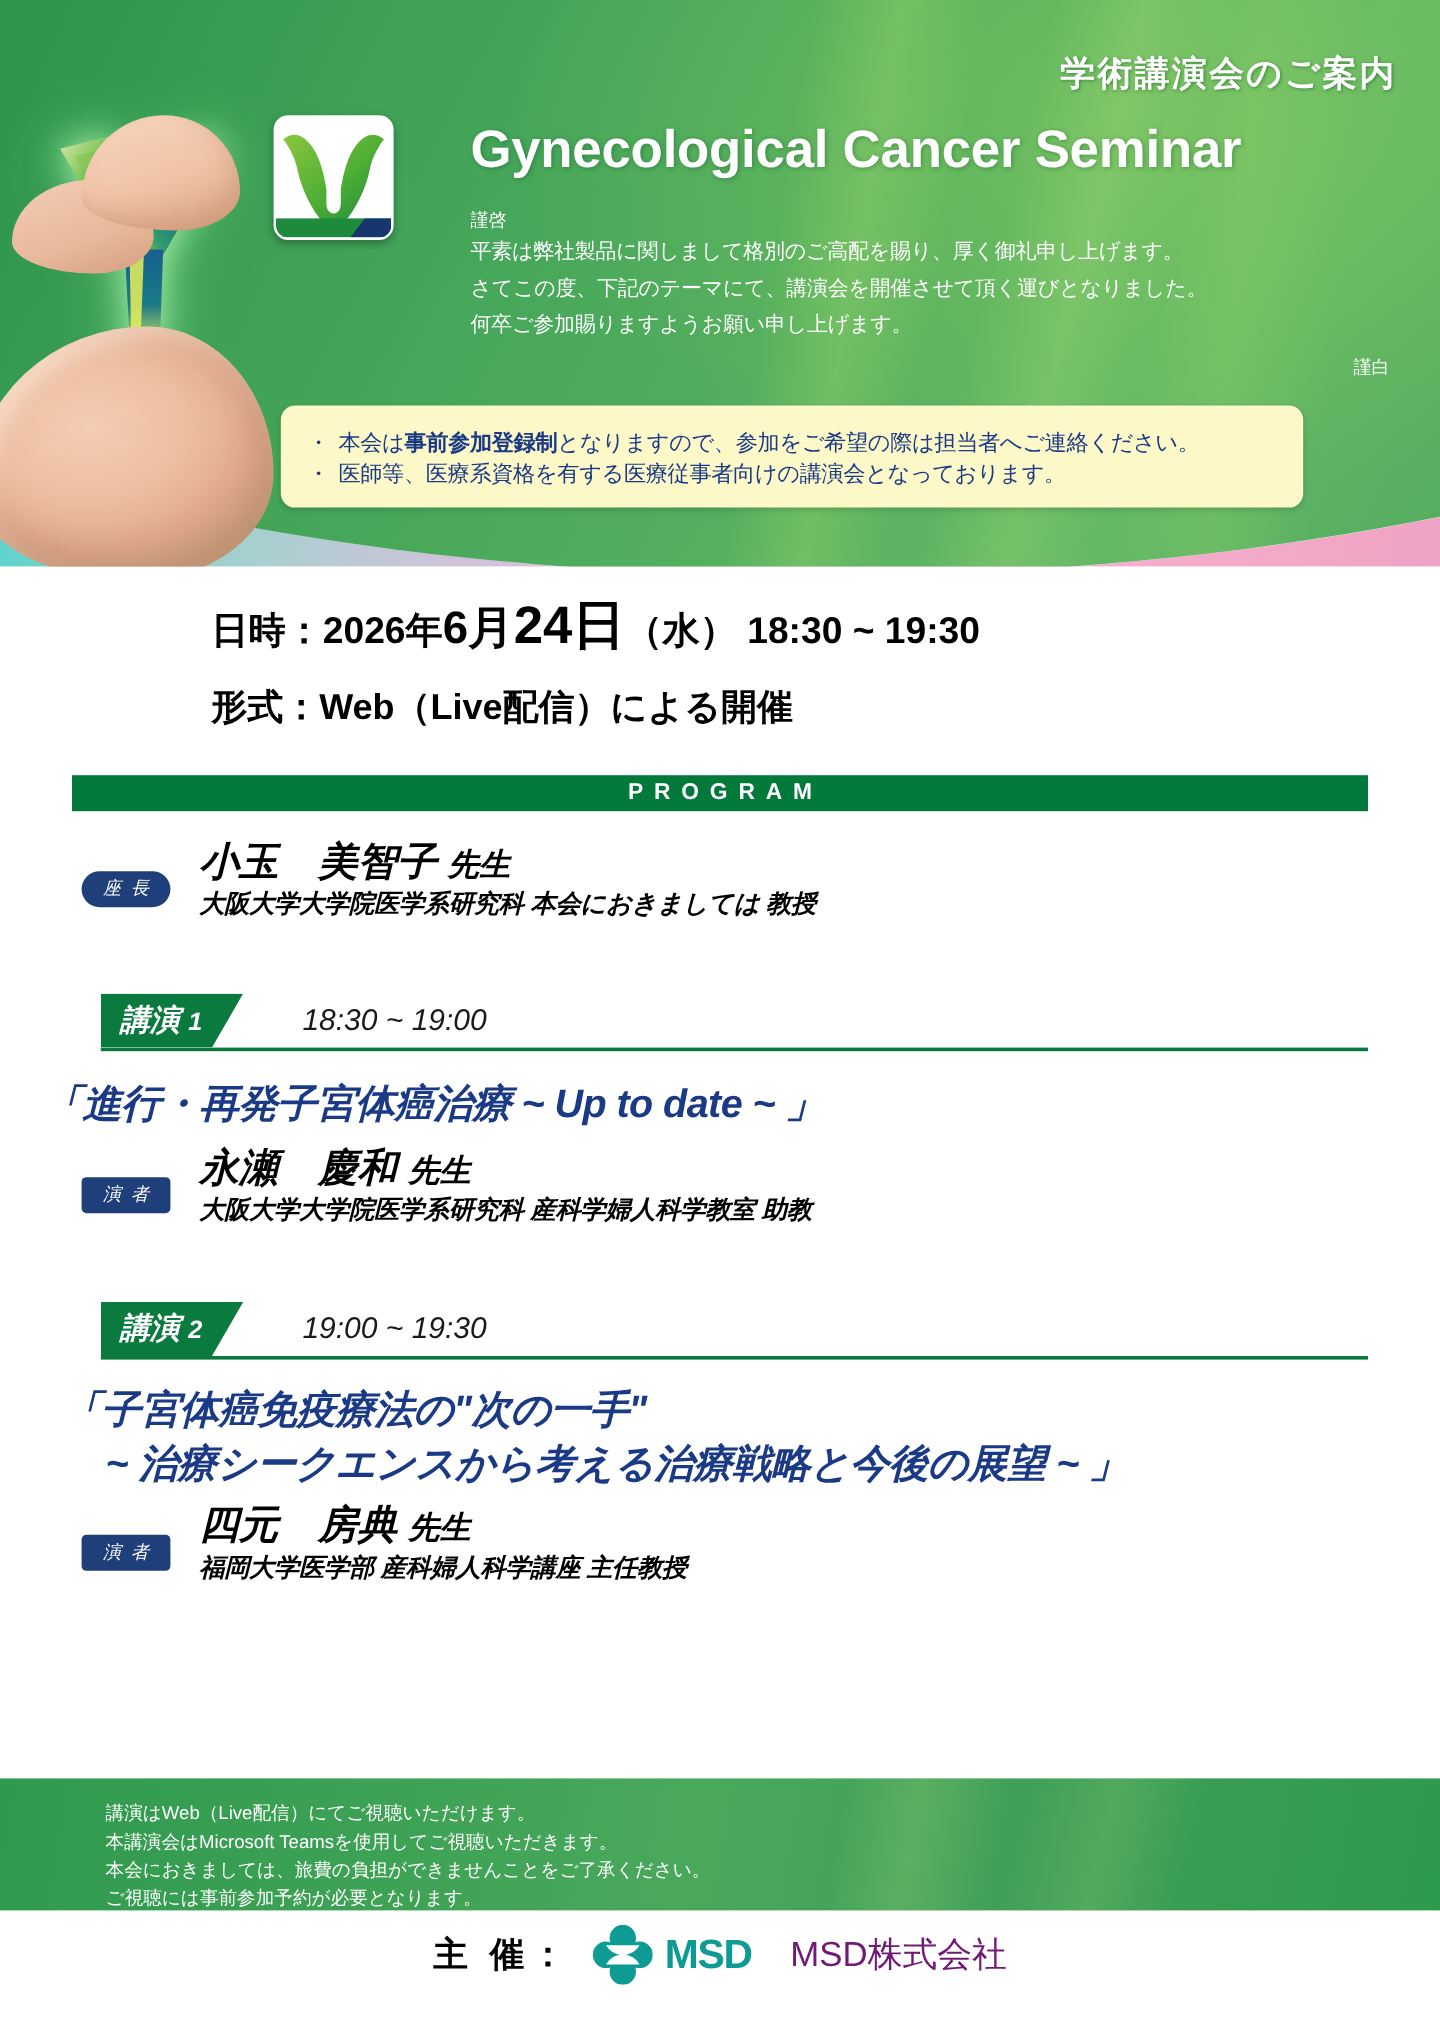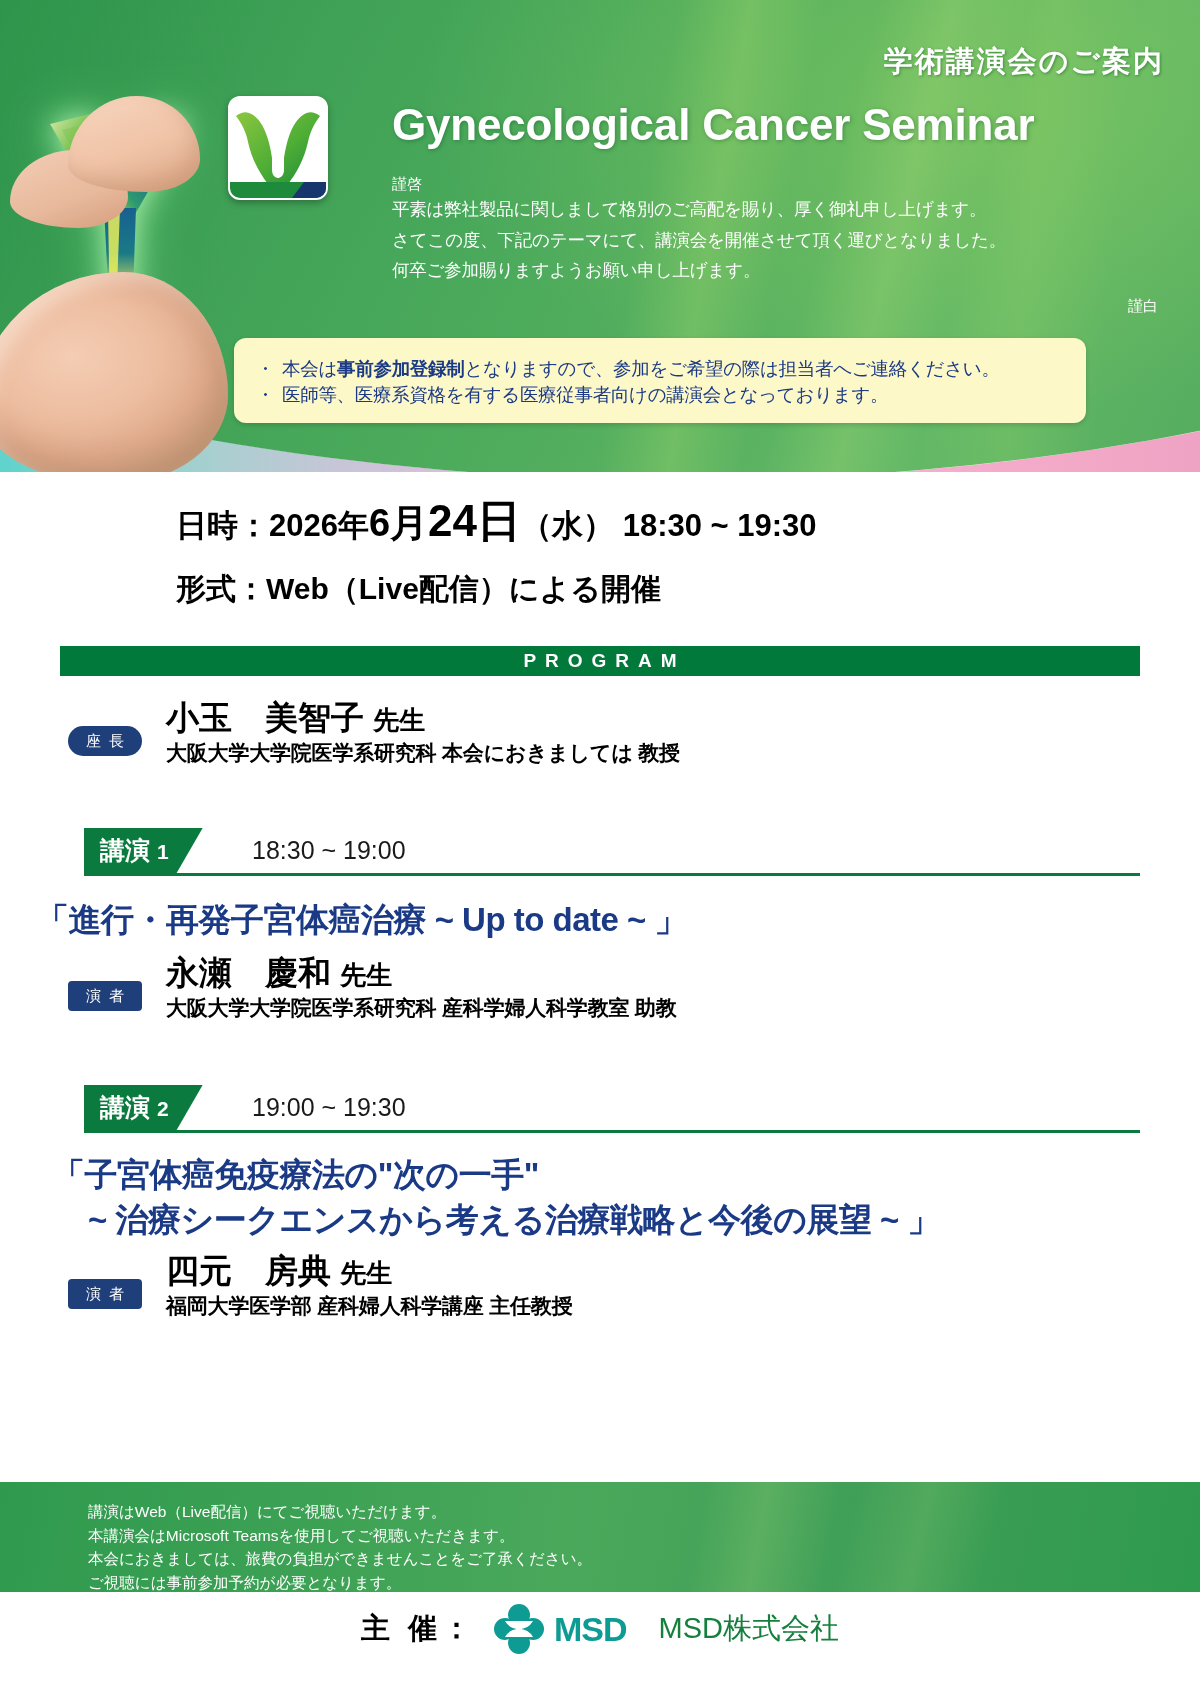--- a/index.html
+++ b/index.html
@@ -213,21 +213,21 @@
     color: #ffffff;
     font-size: 19px;
     font-weight: bold;
     letter-spacing: 9px;
     text-align: center;
     line-height: 30px;
     text-indent: 9px;
   }
 
   
-  .program { position: absolute; left: 0; top: 700px; width: 1200px; }
+  .program { position: absolute; left: 0; top: 700px; width: 1200px; font-style: italic; }
 
   .person-row { position: relative; padding-left: 166px; min-height: 74px; }
   .badge {
     position: absolute;
     left: 68px; top: 26px;
     width: 74px; height: 30px;
     background: #1f3f7a;
     color: #ffffff;
     font-size: 15px;
     line-height: 30px;
@@ -339,21 +339,21 @@
   }
   .msd-logo { display: flex; align-items: center; gap: 10px; }
   .msd-wordmark {
     font-size: 34px;
     font-weight: bold;
     color: #0d9b94;
     letter-spacing: -1px;
   }
   .msd-company {
     font-size: 29px;
-    color: #15803d;
+    color: #701a75;
     letter-spacing: 0px;
     margin-left: 14px;
   }
 </style>
 </head>
 <body>
 
 <div class="hero">
   <div class="hero-topband"></div>
   <div class="hero-arc-line"></div>

